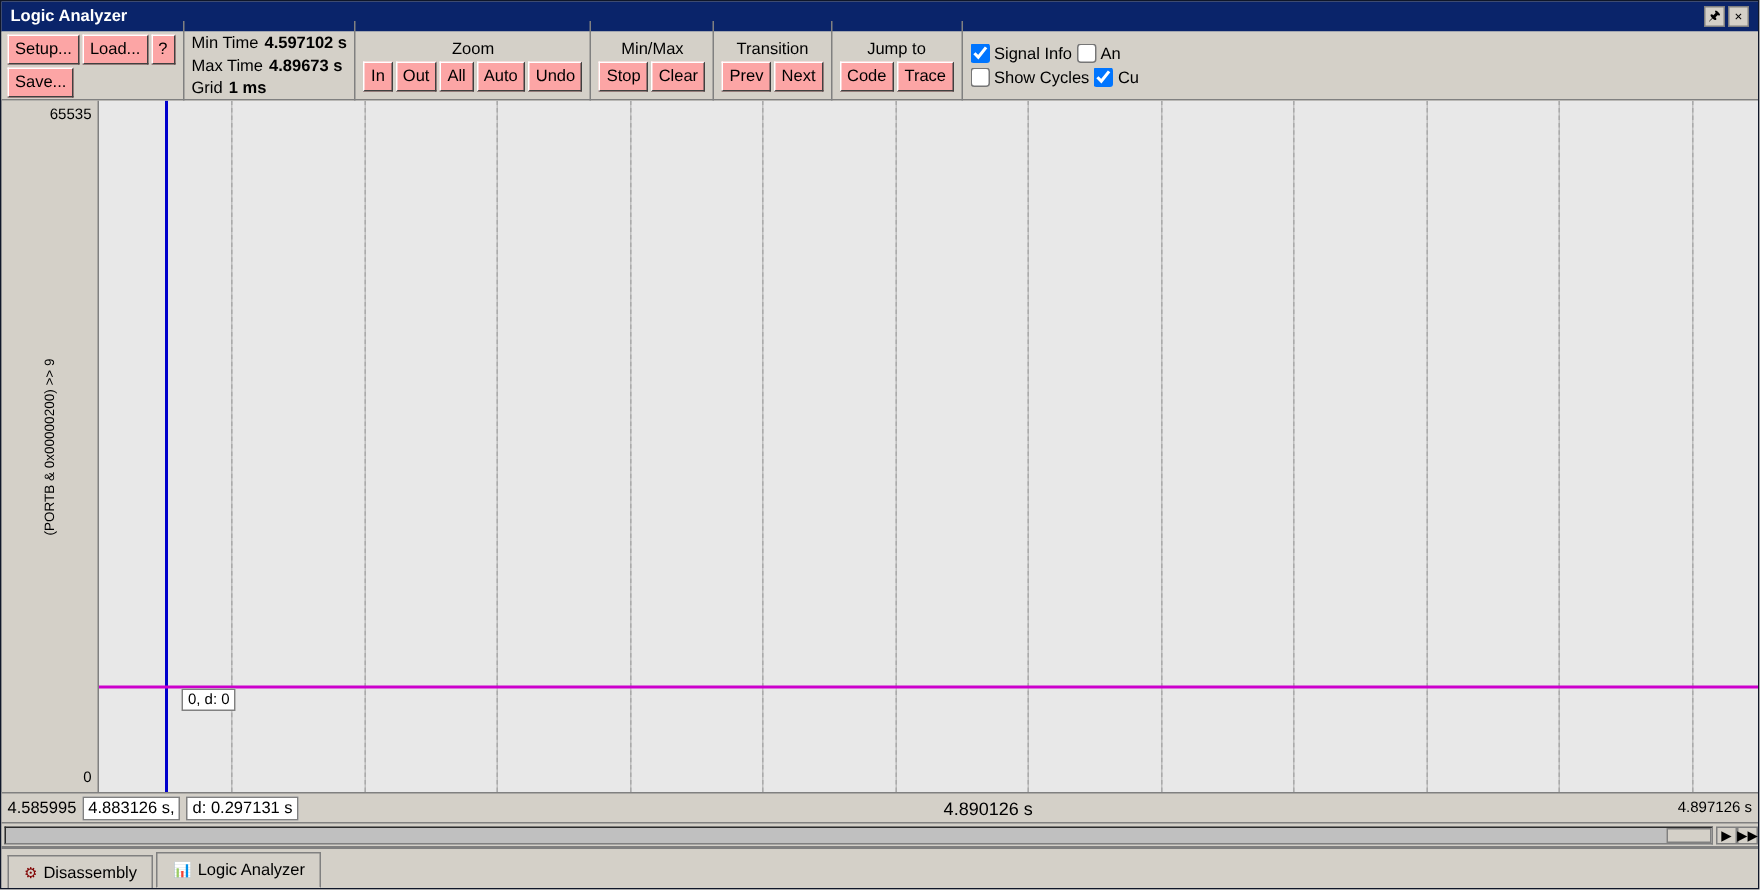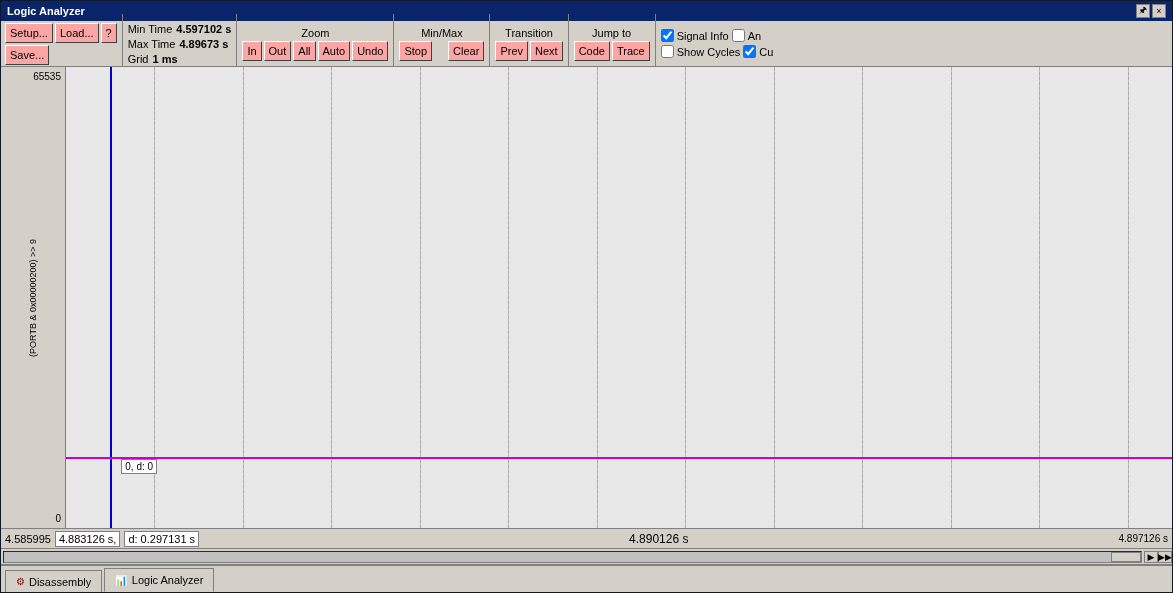--- a/index.html
+++ b/index.html
@@ -97,21 +97,21 @@
         <button class="btn btn-small">All</button>
         <button class="btn btn-small">Auto</button>
         <button class="btn btn-small">Undo</button>
       </div>
     </div>
 
     <div class="separator"></div>
 
     <div style="display:flex;flex-direction:column;align-items:center;gap:2px;">
       <span class="label-text">Min/Max</span>
-      <div style="display:flex;gap:16px;">
+      <div style="display:flex;gap:2px;">
         <button class="btn btn-small">Stop</button>
         <button class="btn btn-small">Clear</button>
       </div>
     </div>
 
     <div class="separator"></div>
 
     <div style="display:flex;flex-direction:column;align-items:center;gap:2px;">
       <span class="label-text">Transition</span>
       <div style="display:flex;gap:2px;">

